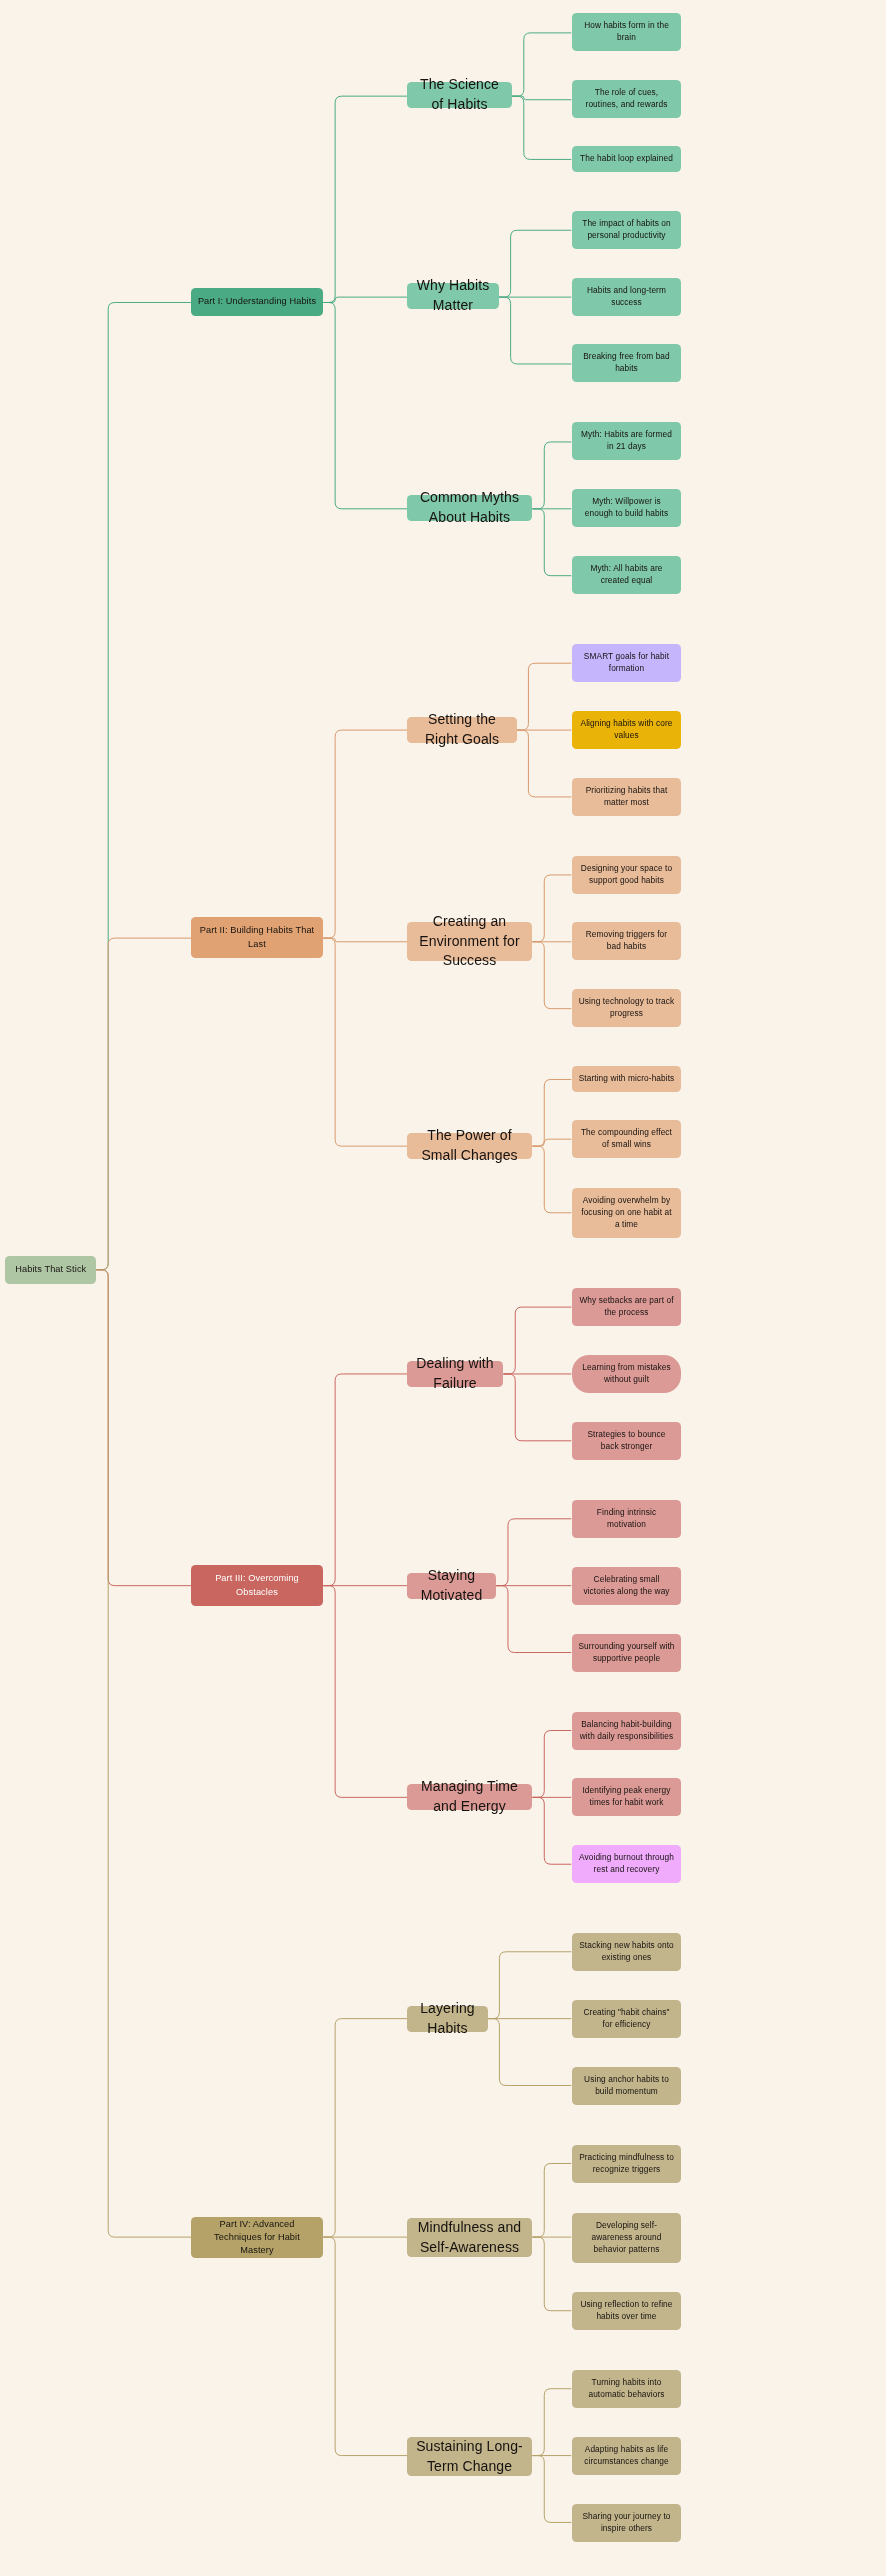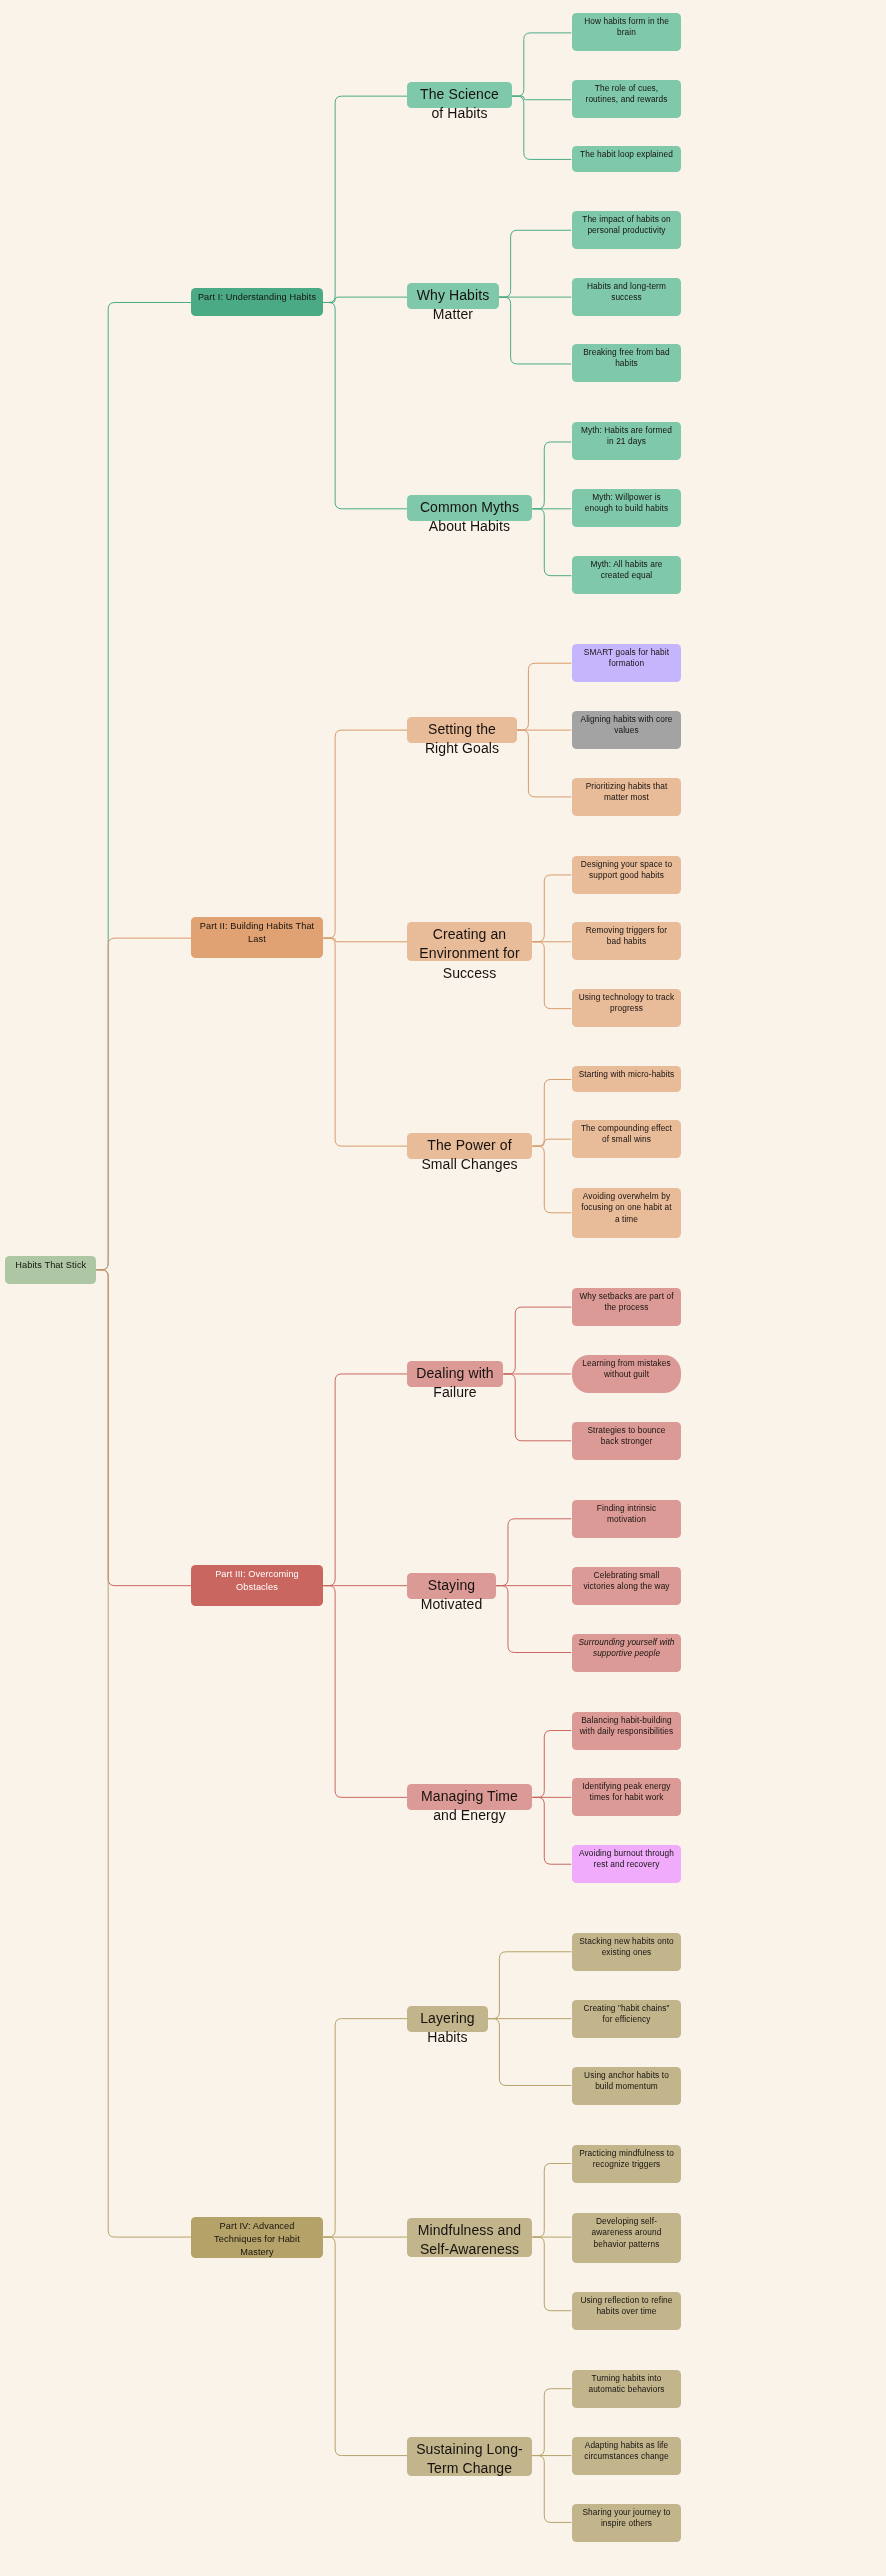--- a/index.html
+++ b/index.html
@@ -27,21 +27,21 @@
     top: 0;
     width: 886px;
     height: 2576px;
     pointer-events: none;
   }
   .node {
     position: absolute;
     box-sizing: border-box;
     border-radius: 4.6px;
     display: flex;
-    align-items: flex-start;
+    align-items: center;
     justify-content: center;
     text-align: center;
     line-height: 1.42;
     padding: 2.6px 6px;
     color: #16120f;
     letter-spacing: 0.1px;
     -webkit-font-smoothing: antialiased;
   }
   .node.root        { font-size: 9.2px; }
   .node.part        { font-size: 9.2px; }
@@ -152,21 +152,21 @@
       </div>
       <div class="node part" style="left: 191px; top: 917px; width: 132px; height: 41px; background: rgb(224, 162, 114);">
         <span>Part II: Building Habits That Last</span>
       </div>
       <div class="node section" style="left: 407px; top: 717px; width: 110px; height: 26.4px; background: rgb(232, 187, 153);">
         <span>Setting the Right Goals</span>
       </div>
       <div class="node leaf" style="left: 572px; top: 644px; width: 109px; height: 38px; background: #c4b5fd;">
         <span>SMART goals for habit formation</span>
       </div>
-      <div class="node leaf" style="left: 572px; top: 711px; width: 109px; height: 38px; background: #a3a3a3;">
+      <div class="node leaf" style="left: 572px; top: 711px; width: 109px; height: 38px; background: #eab308;">
         <span>Aligning habits with core values</span>
       </div>
       <div class="node leaf" style="left: 572px; top: 778px; width: 109px; height: 38px; background: rgb(232, 187, 153);">
         <span>Prioritizing habits that matter most</span>
       </div>
       <div class="node section" style="left: 407px; top: 922px; width: 125px; height: 39px; background: rgb(232, 187, 153);">
         <span>Creating an Environment for Success</span>
       </div>
       <div class="node leaf" style="left: 572px; top: 856px; width: 109px; height: 38px; background: rgb(232, 187, 153);">
         <span>Designing your space to support good habits</span>
@@ -206,21 +206,21 @@
       </div>
       <div class="node section" style="left: 407px; top: 1573px; width: 89px; height: 26.4px; background: rgb(220, 154, 150);">
         <span>Staying Motivated</span>
       </div>
       <div class="node leaf" style="left: 572px; top: 1500px; width: 109px; height: 38px; background: rgb(220, 154, 150);">
         <span>Finding intrinsic motivation</span>
       </div>
       <div class="node leaf" style="left: 572px; top: 1567px; width: 109px; height: 38px; background: rgb(220, 154, 150);">
         <span>Celebrating small victories along the way</span>
       </div>
-      <div class="node leaf" style="left: 572px; top: 1634px; width: 109px; height: 38px; background: rgb(220, 154, 150); font-style: italic;">
+      <div class="node leaf" style="left: 572px; top: 1634px; width: 109px; height: 38px; background: rgb(220, 154, 150);">
         <span>Surrounding yourself with supportive people</span>
       </div>
       <div class="node section" style="left: 407px; top: 1784px; width: 125px; height: 26.4px; background: rgb(220, 154, 150);">
         <span>Managing Time and Energy</span>
       </div>
       <div class="node leaf" style="left: 572px; top: 1712px; width: 109px; height: 38px; background: rgb(220, 154, 150);">
         <span>Balancing habit-building with daily responsibilities</span>
       </div>
       <div class="node leaf" style="left: 572px; top: 1778px; width: 109px; height: 38px; background: rgb(220, 154, 150);">
         <span>Identifying peak energy times for habit work</span>

